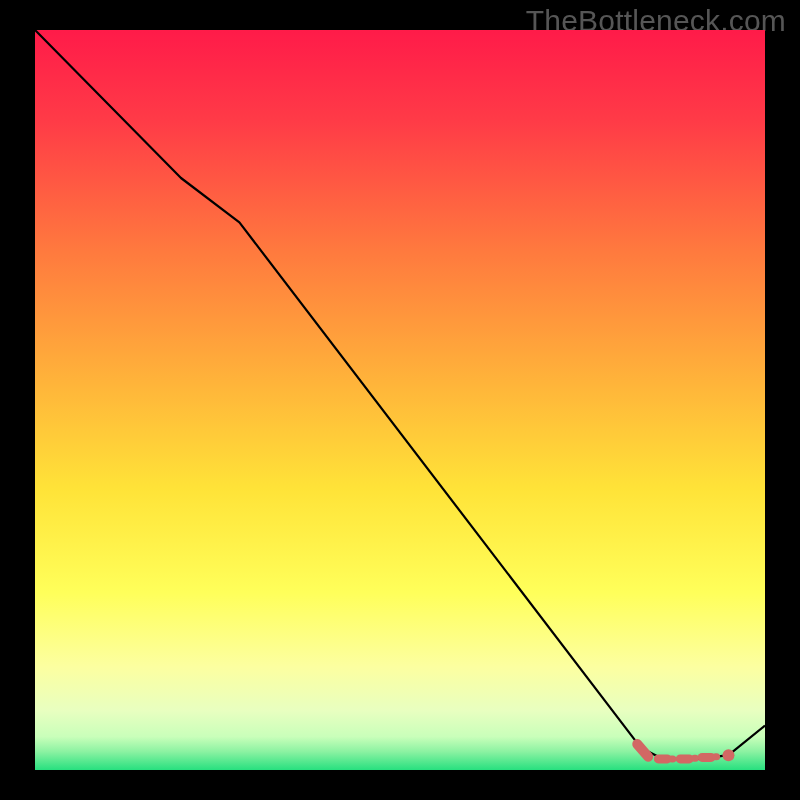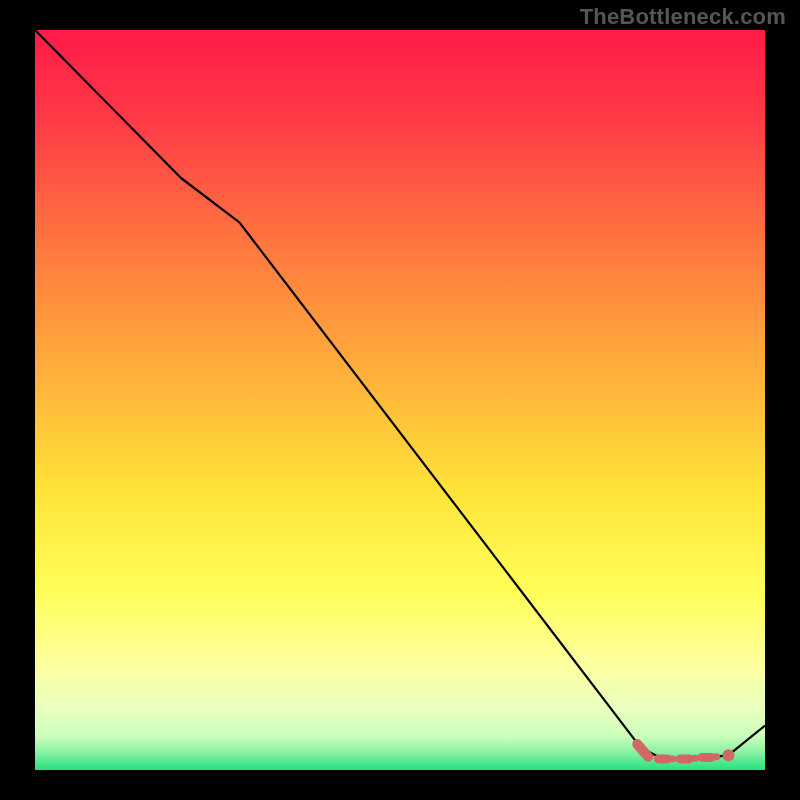--- a/index.html
+++ b/index.html
@@ -8,22 +8,22 @@
     position: relative;
     width: 800px;
     height: 800px;
     background: #000;
   }
   .watermark {
     position: absolute;
     top: 4px;
     right: 14px;
     font-family: Arial, Helvetica, sans-serif;
-    font-size: 22px;
-    font-weight: 700;
+    font-size: 30px;
+    font-weight: 400;
     color: #565656;
     letter-spacing: 0.2px;
   }
   .plot {
     position: absolute;
     left: 35px;
     top: 30px;
     width: 730px;
     height: 740px;
   }

